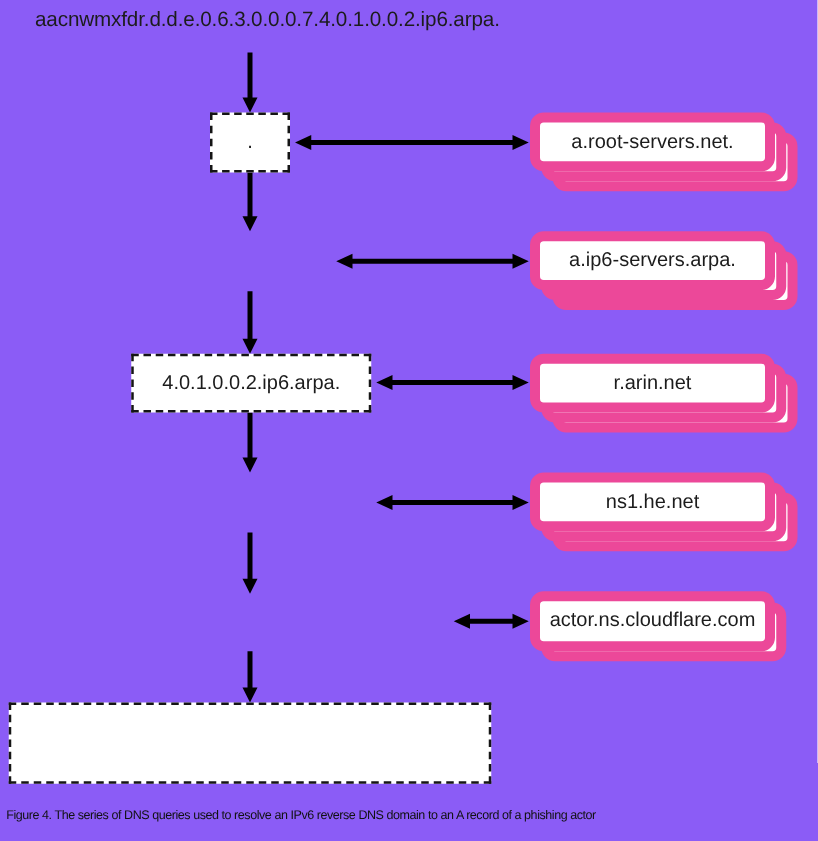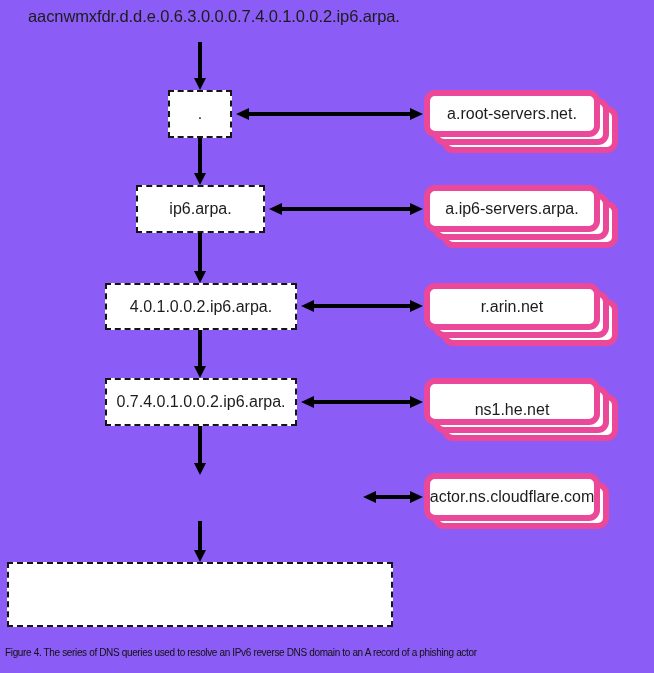--- a/index.html
+++ b/index.html
@@ -13,22 +13,22 @@
     position:absolute; left:28px; top:7px;
     font-size:16.5px; letter-spacing:-0.1px; color:#1c1c1c; white-space:nowrap;
   }
   .zone-box {
     position:absolute; border:2px dashed #151515; background:#ffffff;
     display:flex; align-items:center; justify-content:center;
     font-size:16px; text-align:center;
   }
   .stack { position:absolute; }
   .layer {
-    position:absolute; width:176px; height:47px;
-    border:6px solid #ec4899; border-radius:11px; background:#ffffff;
+    position:absolute; width:196px; height:47px;
+    border:8px solid #ec4899; border-radius:11px; background:#ffffff;
   }
   .layer.main { display:flex; align-items:center; justify-content:center; font-size:16px; }
   
   .varrow { position:absolute; width:12px; }
   .varrow::before {
     content:""; position:absolute; left:4px; top:0; bottom:9px; width:4px; background:#000;
   }
   .varrow::after {
     content:""; position:absolute; left:0; bottom:0; width:0; height:0;
     border-left:6px solid transparent; border-right:6px solid transparent;
@@ -71,23 +71,20 @@
     <span class="ah right"></span>
   </div>
   <div class="stack" style="left:424px; top:90px;">
     <div class="layer" style="left:18px; top:16px;"></div>
     <div class="layer" style="left:9px; top:8px;"></div>
     <div class="layer main" style="left:0; top:0;">
       <span>a.root-servers.net.</span>
     </div>
   </div>
 
-  <div class="zone-box" style="left:136px; top:185px; width:129px; height:48px;">
-    <span>ip6.arpa.</span>
-  </div>
   <div class="harrow" style="left:269px; top:203px; width:154px;">
     <span class="ah left"></span>
     <span class="ah right"></span>
   </div>
   <div class="stack" style="left:424px; top:185px;">
     <div class="layer" style="left:18px; top:16px;"></div>
     <div class="layer" style="left:9px; top:8px;"></div>
     <div class="layer main" style="left:0; top:0;">
       <span>a.ip6-servers.arpa.</span>
     </div>
@@ -101,31 +98,28 @@
     <span class="ah right"></span>
   </div>
   <div class="stack" style="left:424px; top:283px;">
     <div class="layer" style="left:18px; top:16px;"></div>
     <div class="layer" style="left:9px; top:8px;"></div>
     <div class="layer main" style="left:0; top:0;">
       <span>r.arin.net</span>
     </div>
   </div>
 
-  <div class="zone-box" style="left:105px; top:378px; width:192px; height:48px;">
-    <span>0.7.4.0.1.0.0.2.ip6.arpa.</span>
-  </div>
   <div class="harrow" style="left:301px; top:396px; width:122px;">
     <span class="ah left"></span>
     <span class="ah right"></span>
   </div>
   <div class="stack" style="left:424px; top:378px;">
     <div class="layer" style="left:18px; top:16px;"></div>
     <div class="layer" style="left:9px; top:8px;"></div>
-    <div class="layer main" style="left:0; top:0;align-items:flex-end;">
+    <div class="layer main" style="left:0; top:0;">
       <span>ns1.he.net</span>
     </div>
   </div>
 
   <div class="harrow" style="left:363px; top:491px; width:60px;">
     <span class="ah left"></span>
     <span class="ah right"></span>
   </div>
   <div class="stack" style="left:424px; top:473px;">
     <div class="layer" style="left:9px; top:9px;"></div>

